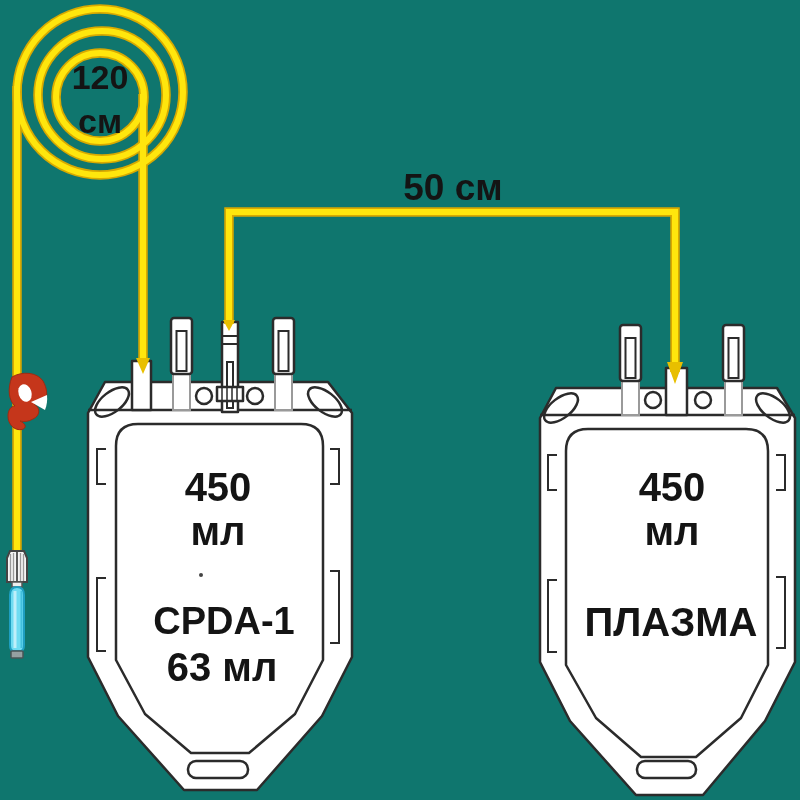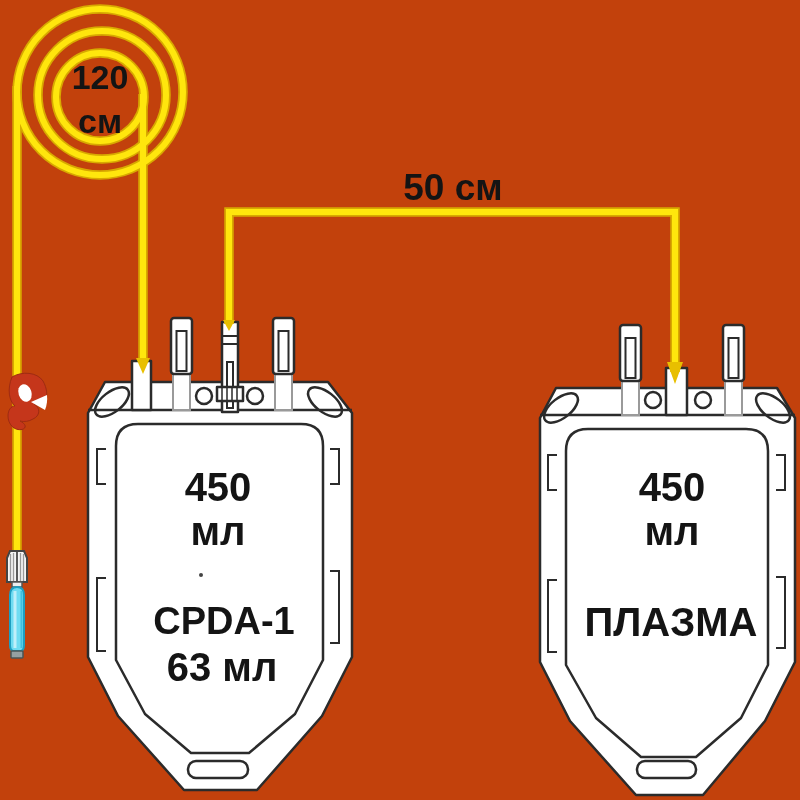--- a/index.html
+++ b/index.html
@@ -1,16 +1,16 @@
 <!DOCTYPE html>
 <html><head>
 <meta charset="utf-8">
 <style>
   html,body{margin:0;padding:0;background:#fff;}
-  .stage{width:800px;height:800px;position:relative;background:#c2410c;overflow:hidden;}
+  .stage{width:800px;height:800px;position:relative;background:#0f766e;overflow:hidden;}
   svg{display:block;}
   .tube-under{fill:none;stroke-width:9.5;stroke-linecap:butt;}
   .tube-over{fill:none;stroke-width:6;stroke-linecap:butt;}
   .outline{fill:#fff;stroke:#2B2B2B;stroke-width:2.5;stroke-linejoin:round;}
   .line{fill:none;stroke:#2B2B2B;stroke-width:2.5;stroke-linejoin:round;}
   .thin{fill:none;stroke:#2B2B2B;stroke-width:2;}
   .graystem{fill:#fff;stroke:#9A9A9A;stroke-width:2;}
   .lbl{font-family:"Liberation Sans","DejaVu Sans",sans-serif;font-weight:700;fill:#141414;text-anchor:middle;}
   .sz34{font-size:34px;}
   .sz37{font-size:37px;}

